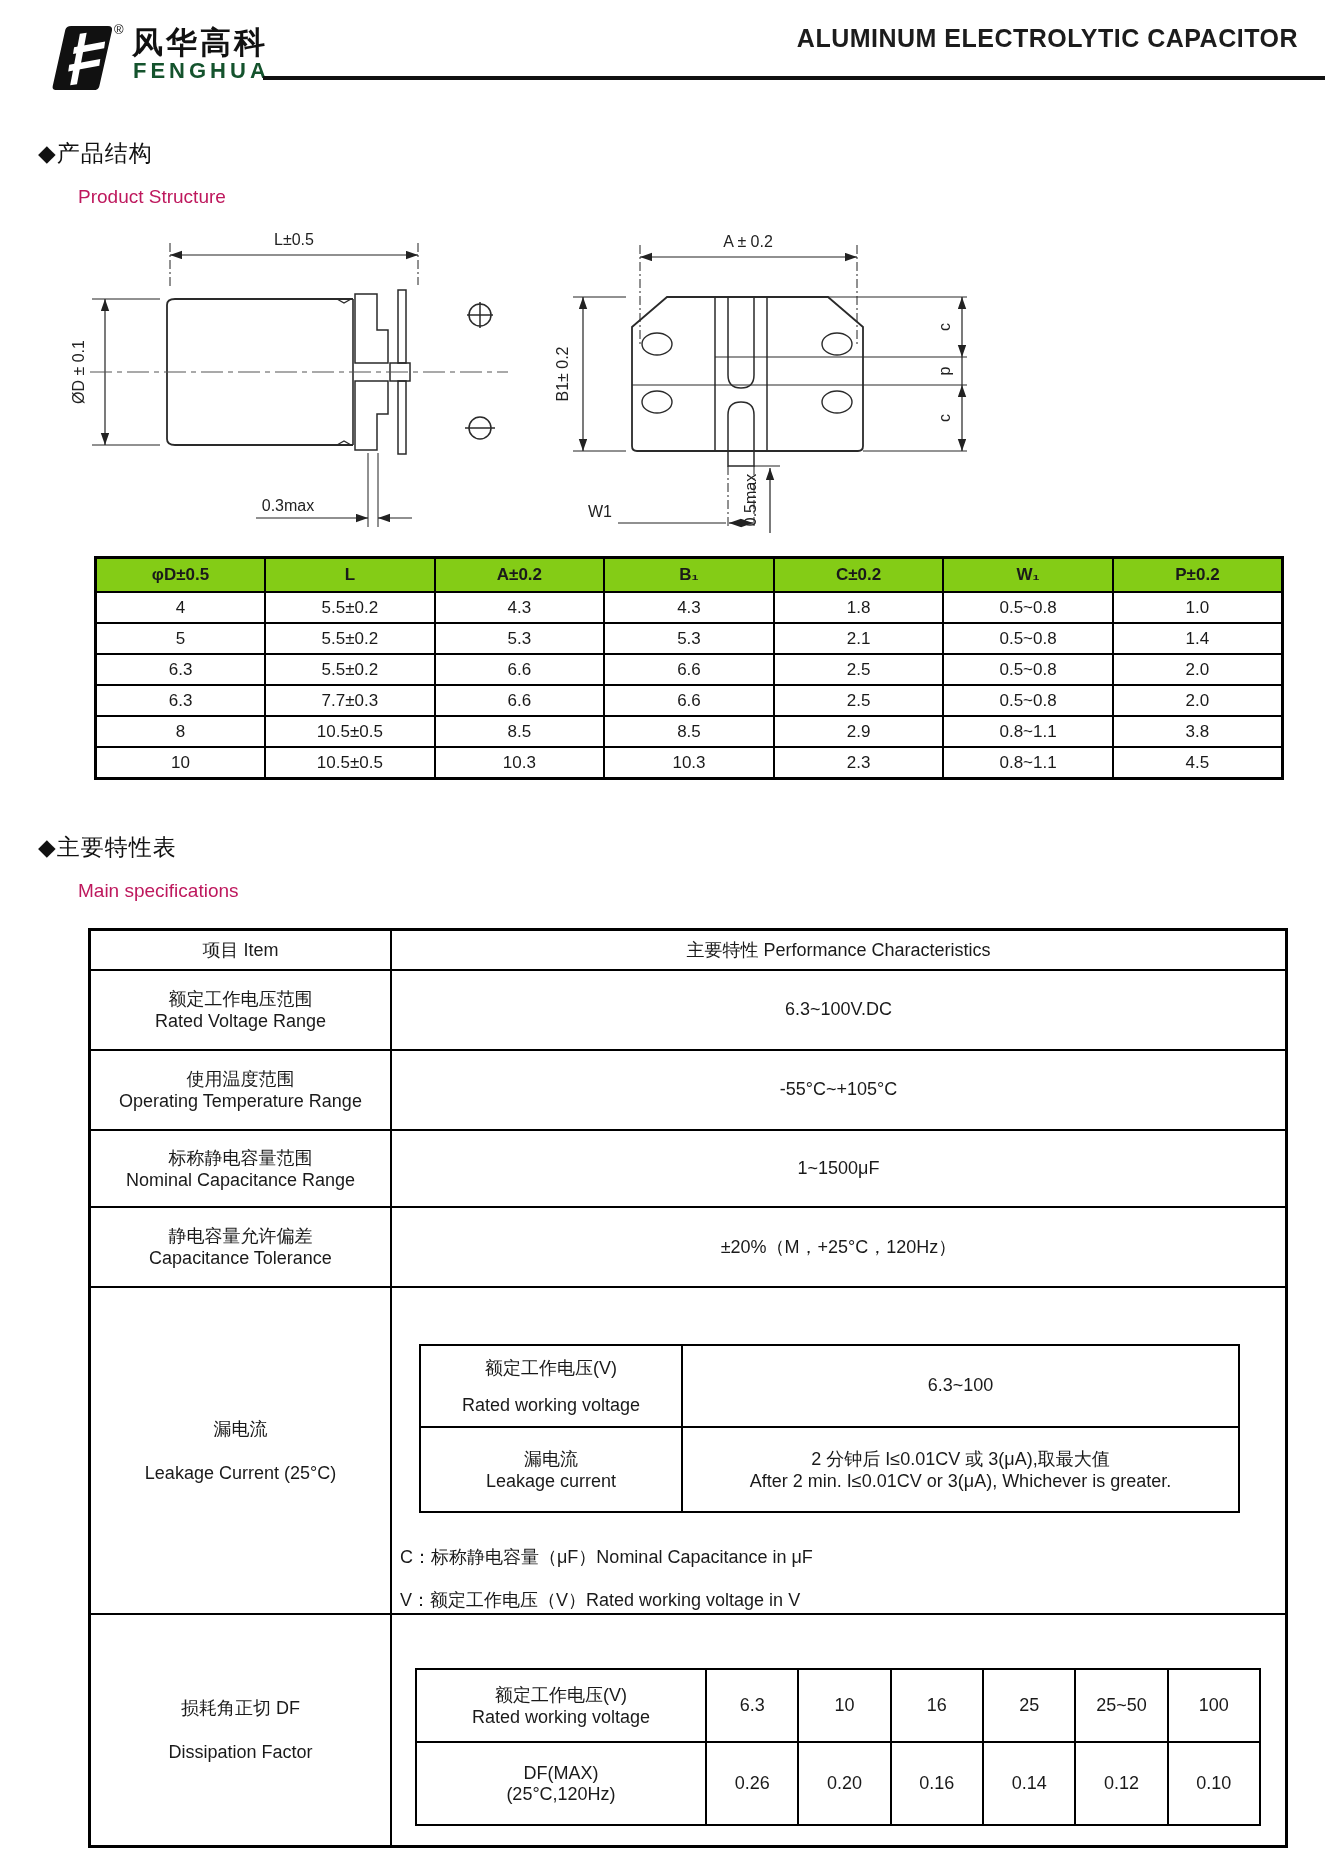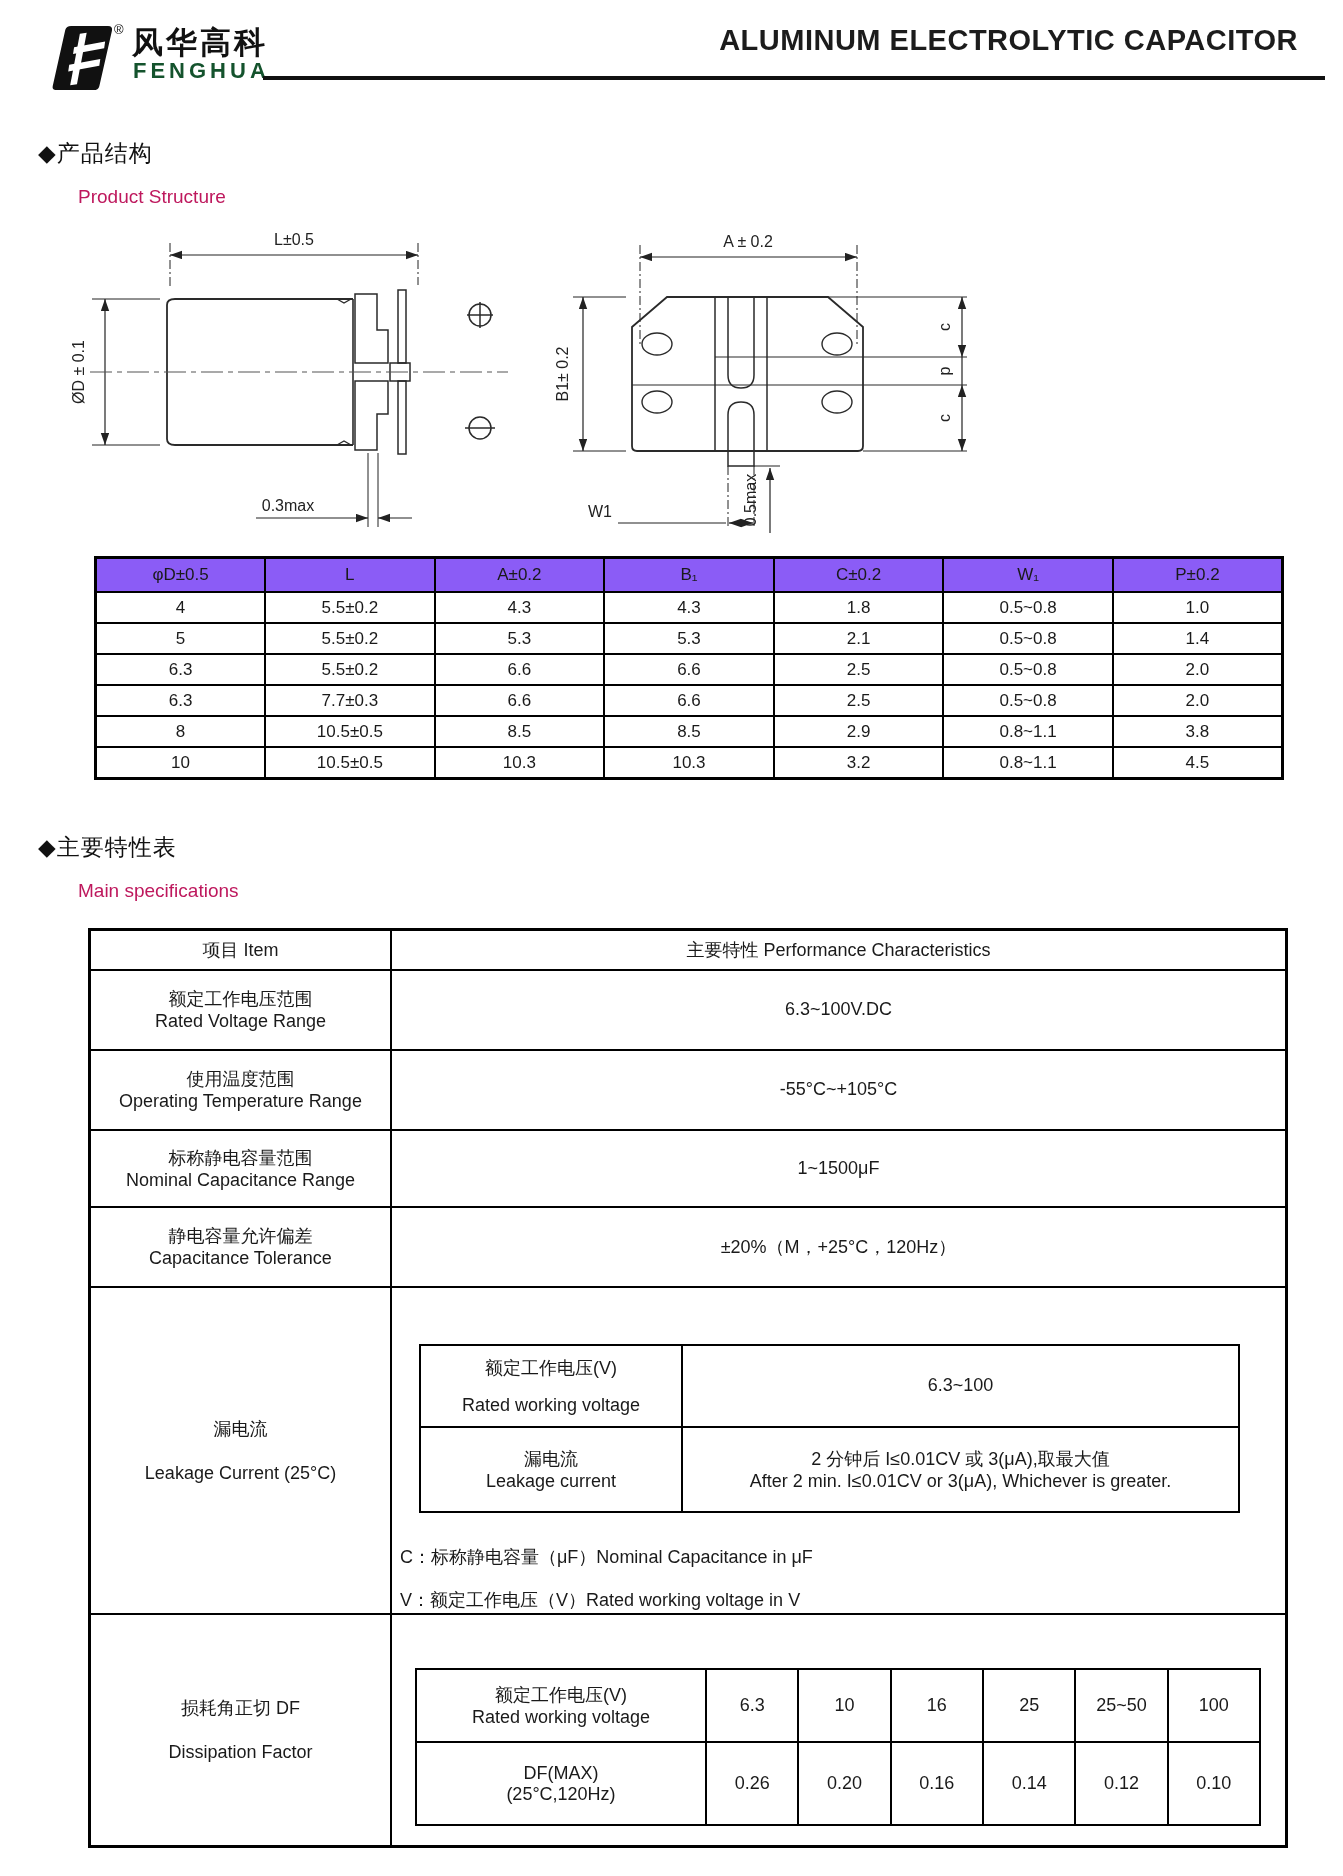--- a/index.html
+++ b/index.html
@@ -3,37 +3,37 @@
 <meta charset="utf-8">
 <style>
   html,body{margin:0;padding:0;background:#e8e8e8;}
   .page{position:relative;width:1343px;height:1876px;background:#ffffff;margin:0 auto;
         font-family:"Liberation Sans","DejaVu Sans",sans-serif;color:#1a1a1a;overflow:hidden;}
   
   .logo-icon{position:absolute;left:37px;top:24px;width:78px;height:68px;}
   .reg-mark{position:absolute;left:114px;top:22px;font-size:13px;color:#111;}
   .logo-cn{position:absolute;left:132px;top:22px;font-size:31px;font-weight:bold;letter-spacing:3px;color:#111;}
   .logo-en{position:absolute;left:133px;top:58px;font-size:22px;font-weight:bold;letter-spacing:4px;color:#14532d;}
-  .doc-title{position:absolute;right:45px;top:24px;font-size:29px;font-weight:bold;color:#1c1c1c;letter-spacing:.5px;}
+  .doc-title{position:absolute;right:45px;top:24px;font-size:25px;font-weight:bold;color:#1c1c1c;letter-spacing:.5px;}
   .header-rule{position:absolute;left:263px;top:76px;width:1062px;height:4px;background:#111;}
   
   .sec-cn{position:absolute;font-size:23px;color:#111;letter-spacing:1px;}
   .sec-en{position:absolute;font-size:19px;color:#be185d;}
   .s1-cn{left:38px;top:138px;} .s1-en{left:78px;top:186px;}
   .s2-cn{left:38px;top:832px;} .s2-en{left:78px;top:880px;}
   
   .draw{position:absolute;}
   .d1{left:60px;top:195px;} .d2{left:540px;top:195px;}
   svg text{font-family:"Liberation Sans","DejaVu Sans",sans-serif;font-size:16px;fill:#222;}
   
   table{border-collapse:collapse;}
   .dim-table{position:absolute;left:94px;top:556px;width:1190px;table-layout:fixed;
              font-size:17px;}
   .dim-table th,.dim-table td{border:2px solid #000;text-align:center;padding:0;}
-  .dim-table th{background:#8b5cf6;font-weight:normal;height:32px;}
+  .dim-table th{background:#84cc16;font-weight:bold;height:32px;}
   .dim-table td{height:29px;}
   .dim-table{border:3px solid #000;}
   
   .spec-table{position:absolute;left:88px;top:928px;width:1200px;border:3px solid #000;
               font-size:18px;table-layout:fixed;}
   .spec-table td{border:2px solid #000;padding:0;vertical-align:middle;}
   .col-item{width:299px;}
   .r-head{height:40px;} .r-std{height:80px;} .r-nom{height:77px;}
   .r-leak{height:327px;} .r-df{height:233px;}
   .cell-center{text-align:center;}
@@ -232,21 +232,21 @@
           <td>8.5</td>
           <td>2.9</td>
           <td>0.8~1.1</td>
           <td>3.8</td>
         </tr>
         <tr>
           <td>10</td>
           <td>10.5±0.5</td>
           <td>10.3</td>
           <td>10.3</td>
-          <td>3.2</td>
+          <td>2.3</td>
           <td>0.8~1.1</td>
           <td>4.5</td>
         </tr>
       </tbody>
   </table>
 
   <div class="sec-cn s2-cn">◆主要特性表</div>
   <div class="sec-en s2-en">Main specifications</div>
 
   <table class="spec-table">

